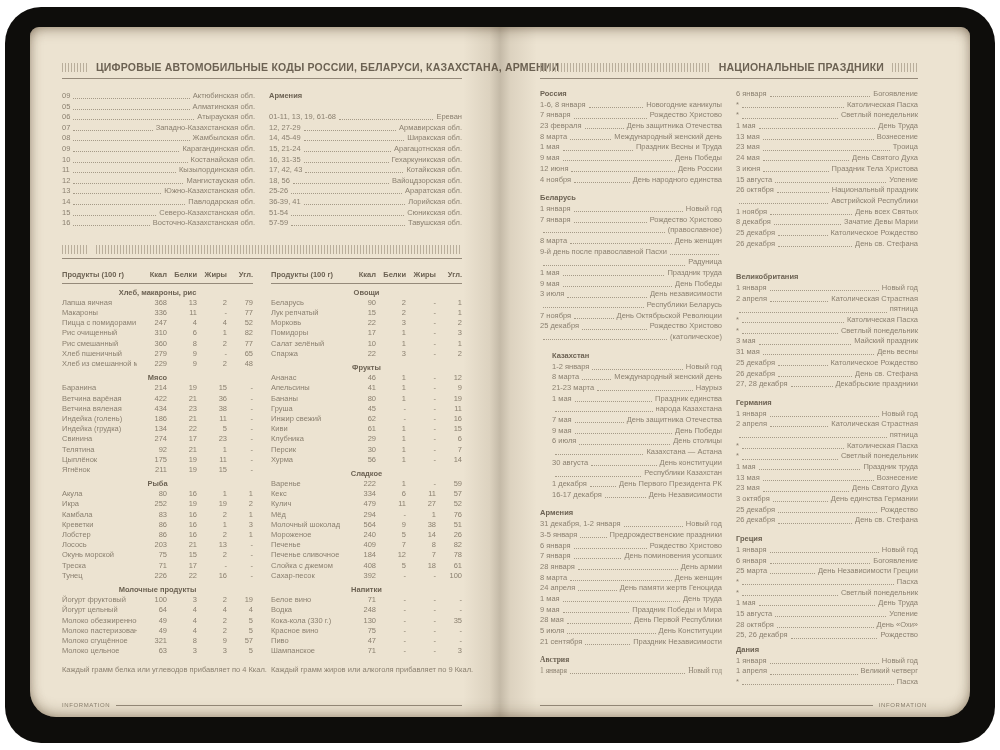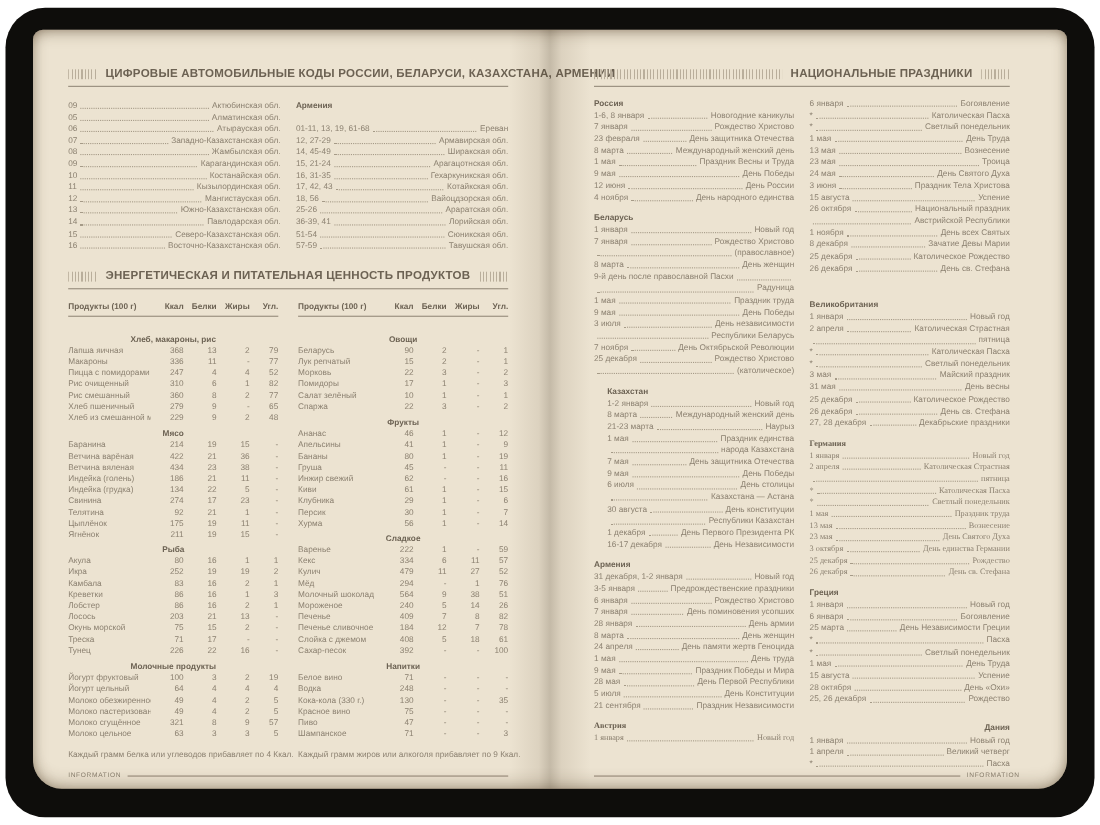--- a/index.html
+++ b/index.html
@@ -62,21 +62,21 @@
   .codes-cols{display:flex;gap:14px;margin-top:12px;--lh:10.6px;font-size:7.5px;}
   .codes-col{flex:1 1 0;min-width:0;}
   .codes-col .dot-row{height:var(--lh);line-height:var(--lh);}
   .sub-head{font-weight:700;color:#6c6253;font-size:7.5px;height:10.6px;line-height:10.6px;margin-bottom:10.6px;}
 
   
   .nutrition{margin-top:16px;}
   .tab-cols{display:flex;gap:18px;margin-top:10px;--lh:10.2px;font-size:7.5px;color:#8b8070;}
   .tab-col{flex:1 1 0;min-width:0;}
   .tab-row,.tab-head{display:grid;grid-template-columns:1fr 30px 30px 30px 26px;height:var(--lh);line-height:var(--lh);}
-  .tab-head{font-weight:700;color:#6c6253;height:auto;line-height:11px;border-bottom:1px solid #958a7a;padding-bottom:3px;margin-bottom:16px;}
+  .tab-head{font-weight:700;color:#6c6253;height:auto;line-height:11px;border-bottom:1px solid #958a7a;padding-bottom:3px;margin-bottom:4px;}
   .tnum{text-align:right;}
   .tname{white-space:nowrap;overflow:hidden;}
   .tab-sec-title{font-weight:700;color:#6c6253;height:var(--lh);line-height:var(--lh);text-align:center;}
   .tab-gap{height:4px;}
   .tab-note{margin-top:9px;font-size:7.5px;color:#8b8070;white-space:nowrap;}
 
   
   .hol-cols{display:flex;gap:14px;margin-top:10px;--lh:10.7px;font-size:7.5px;}
   .hol-col{flex:1 1 0;min-width:0;}
   .hol-col .dot-row{height:var(--lh);line-height:var(--lh);}
@@ -234,21 +234,20 @@
               <span class="dots"></span>
               <span class="rr">Тавушская обл.</span>
             </div>
           </div>
       </div>
     </div>
 
     <div class="nutrition">
       <div class="sec-head">
         <div class="rib rib-small"></div>
-        <div class="sec-title">ЭНЕРГЕТИЧЕСКАЯ И ПИТАТЕЛЬНАЯ ЦЕННОСТЬ ПРОДУКТОВ</div>
         <div class="rib rib-fill"></div>
       </div>
       <div class="sec-rule"></div>
 
       <div class="tab-cols">
         <div class="tab-col">
           <div class="tab-head" id="thead-l">
               <span class="tname">Продукты (100 г)</span>
               <span class="tnum">Ккал</span>
               <span class="tnum">Белки</span>
@@ -1103,21 +1102,21 @@
               <span class="rl">26 декабря</span>
               <span class="dots"></span>
               <span class="rr">День св. Стефана</span>
             </div>
             <div class="dot-row">
               <span class="rl">27, 28 декабря</span>
               <span class="dots"></span>
               <span class="rr">Декабрьские праздники</span>
             </div>
           </div>
-          <div class="hol-block" style="margin-top: 8px; font-family: Liberation Serif, serif;">
+          <div class="hol-block" style="margin-top: 8px;">
             <div class="hol-country">Германия</div>
             <div class="dot-row">
               <span class="rl">1 января</span>
               <span class="dots"></span>
               <span class="rr">Новый год</span>
             </div>
             <div class="dot-row">
               <span class="rl">2 апреля</span>
               <span class="dots"></span>
               <span class="rr">Католическая Страстная</span>
@@ -1208,21 +1207,21 @@
               <span class="rl">28 октября</span>
               <span class="dots"></span>
               <span class="rr">День «Охи»</span>
             </div>
             <div class="dot-row">
               <span class="rl">25, 26 декабря</span>
               <span class="dots"></span>
               <span class="rr">Рождество</span>
             </div>
           </div>
-          <div class="hol-block" style="margin-top: 16px; text-align: right;">
+          <div class="hol-block" style="margin-top: 4px;">
             <div class="hol-country">Дания</div>
             <div class="dot-row">
               <span class="rl">1 января</span>
               <span class="dots"></span>
               <span class="rr">Новый год</span>
             </div>
             <div class="dot-row">
               <span class="rl">1 апреля</span>
               <span class="dots"></span>
               <span class="rr">Великий четверг</span>

